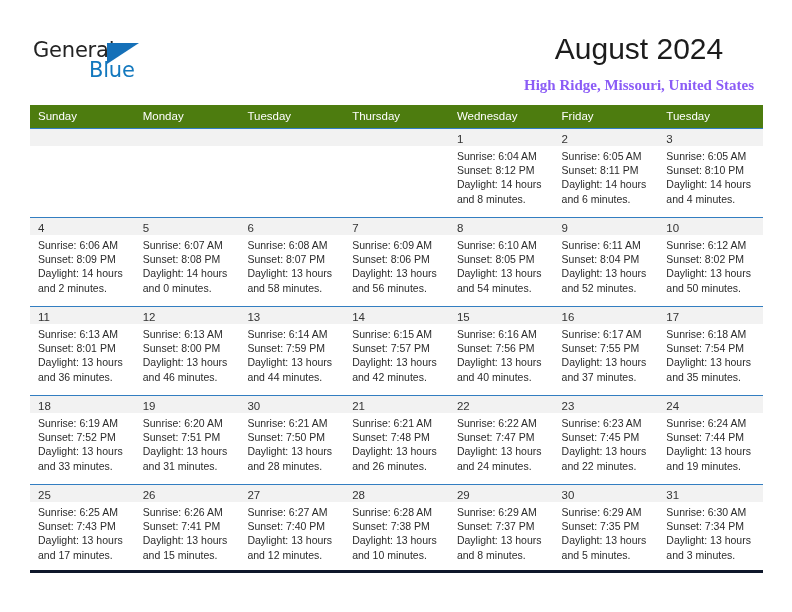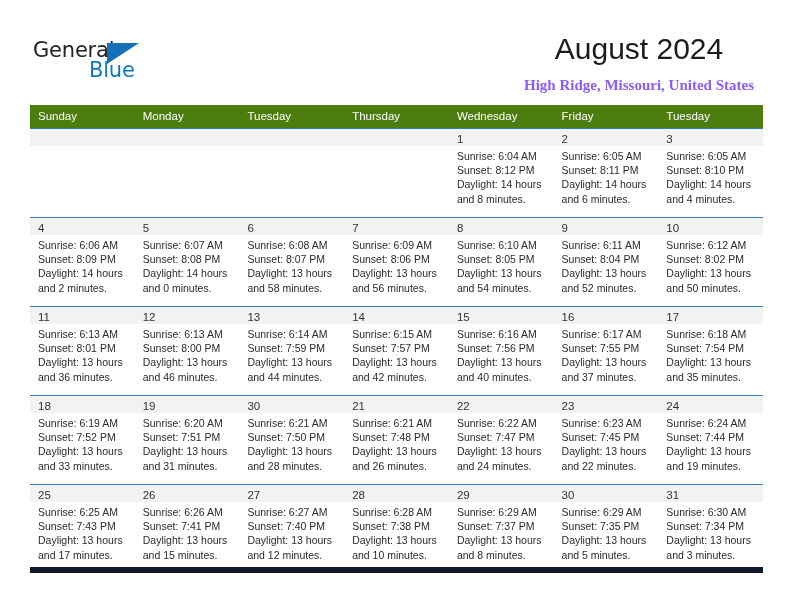--- a/index.html
+++ b/index.html
@@ -121,21 +121,21 @@
   .week-row {
     display: flex;
     border-top: 1.5px solid #337ec1;
     height: 89px;
     box-sizing: border-box;
   }
   .week-row:first-of-type {
     border-top: none;
   }
   .week-row.last {
-    border-bottom: 6px solid #0f172a;
+    border-bottom: 3px solid #0f172a;
   }
 
   .day-cell {
     flex: 1 1 0;
     box-sizing: border-box;
     position: relative;
     background: #ffffff;
     overflow: hidden;
   }
 

